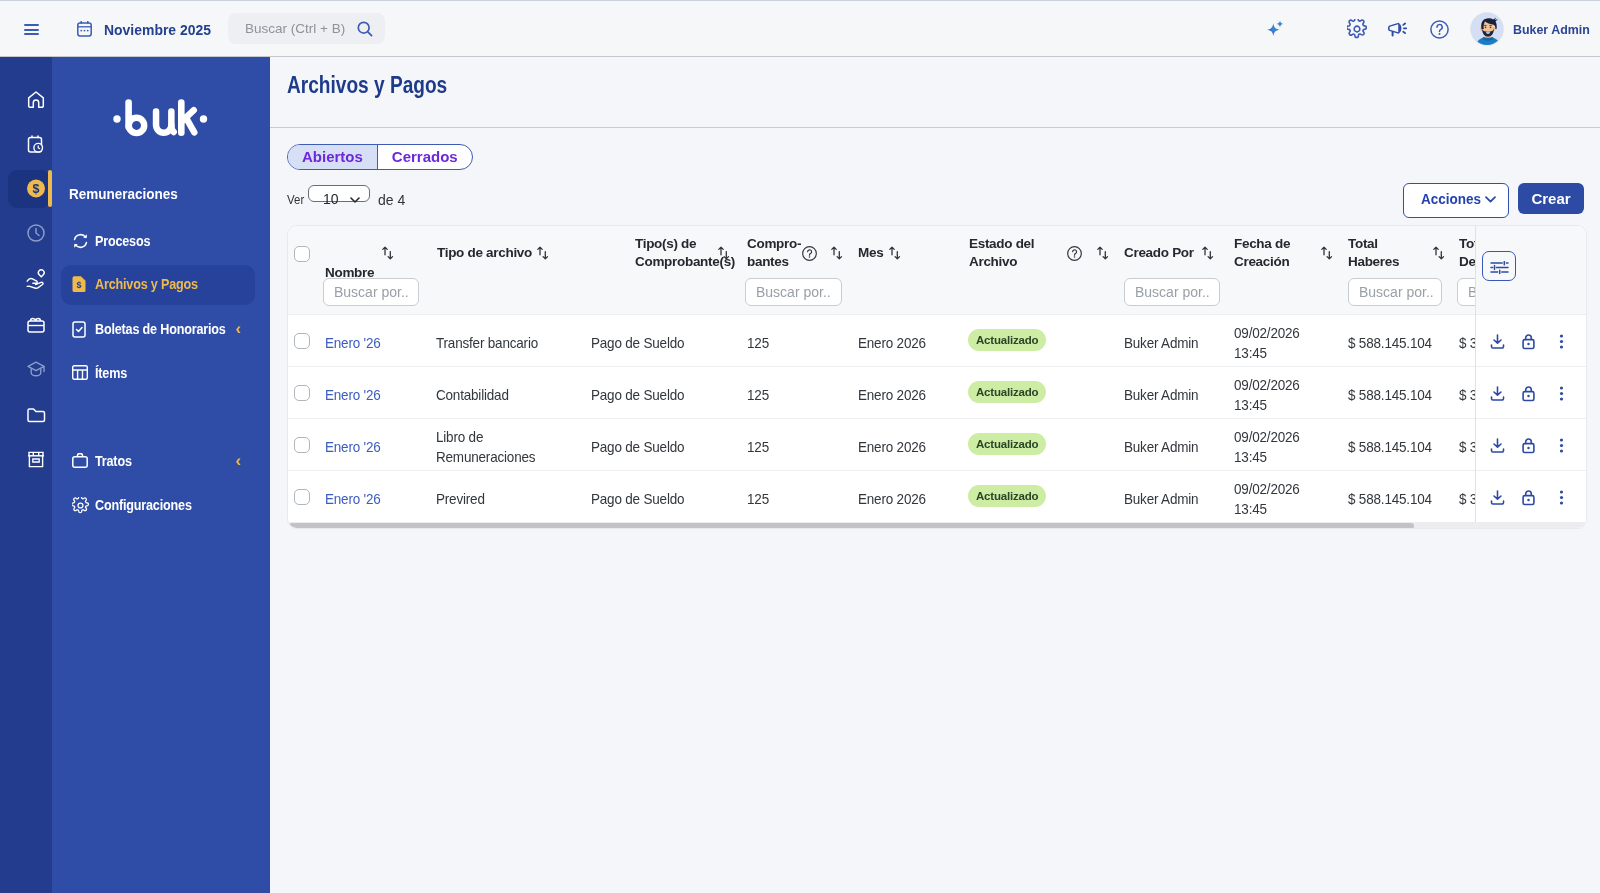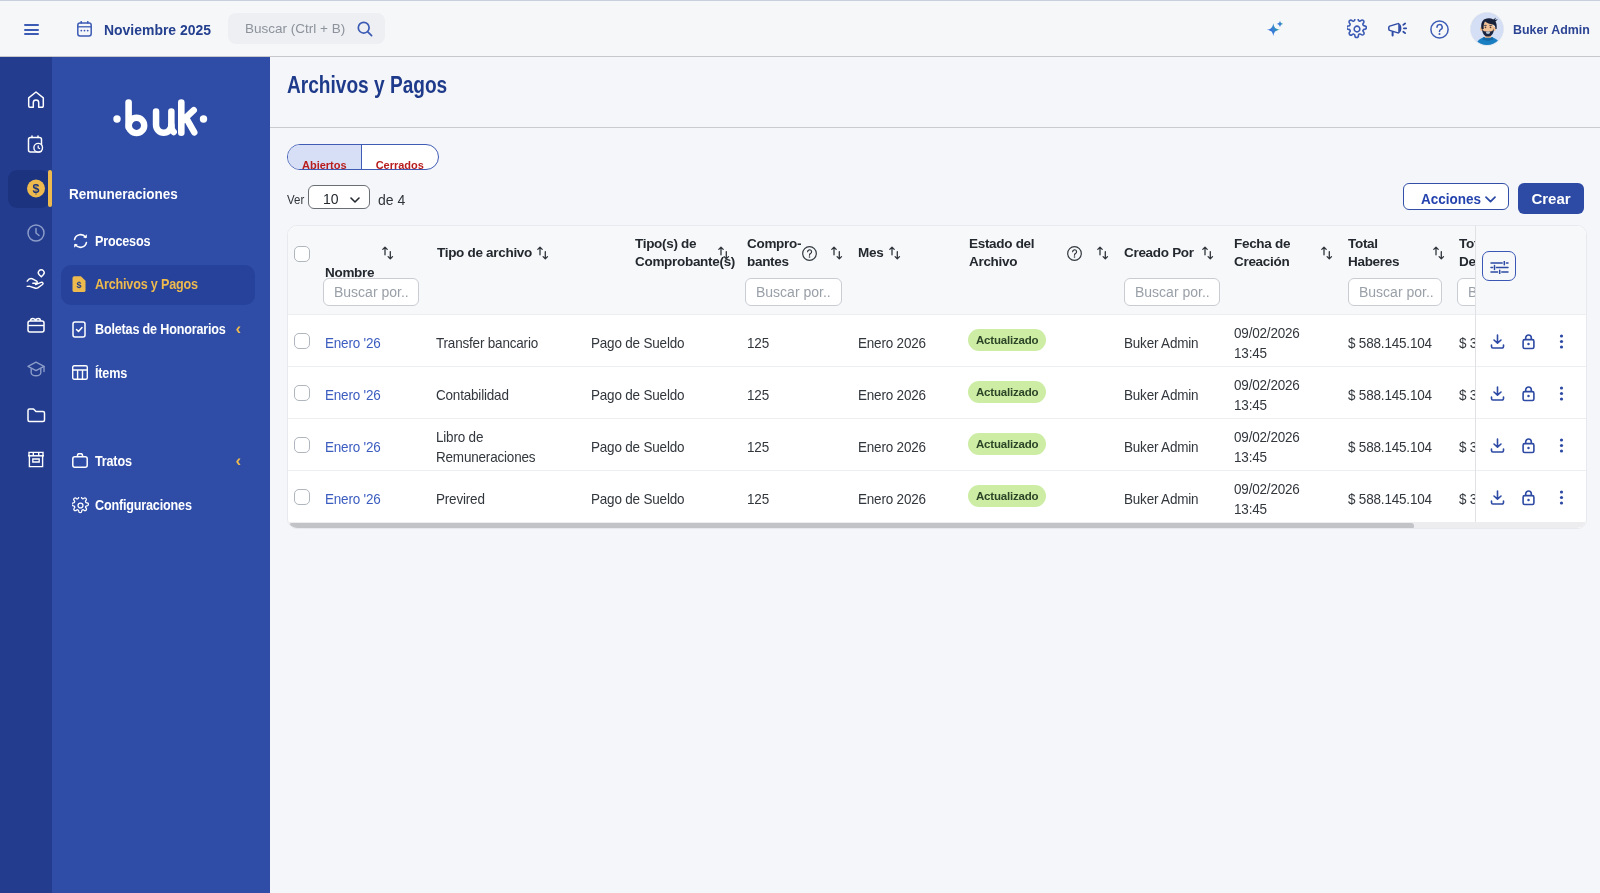--- a/index.html
+++ b/index.html
@@ -29,27 +29,27 @@
 .mitem .mic { position:absolute; left:11px; top:11px; }
 .mitem .mtxt { position:absolute; left:34px; transform:scaleX(0.9); transform-origin:left center; }
 .mitem .chev { position:absolute; right:20px; top:0px; color:#eeba4e; font-size:17px; font-weight:bold; }
 #mi-active { position:absolute; left:9px; top:208px; width:194px; height:40px; background:#26429a; border-radius:10px; }
 
 
 #main { left:270px; top:57px; width:1330px; height:836px; background:#f5f6f9; }
 #title { position:absolute; left:17px; top:15px; font-size:23px; font-weight:bold; color:#1e3a8a; transform:scaleX(0.83); transform-origin:left center; }
 #hr1 { position:absolute; left:0; top:70px; width:1330px; height:1px; background:#c9cbcf; }
 #tabs { position:absolute; left:17px; top:87px; height:26px; display:flex; border:1px solid #3f5cb5; border-radius:13px; overflow:hidden; background:#fff; }
-.tab { height:26px; line-height:24px; font-size:11px; font-weight:bold; padding:8px 14px; color:#b91c1c; }
+.tab { height:26px; line-height:24px; font-size:15px; font-weight:bold; padding:0 14px; color:#6d28d9; }
 #tab1 { background:#d7dff6; border-right:1px solid #3f5cb5; }
 #verrow { position:absolute; left:17px; top:128px; height:28px; font-size:14px; color:#30343b; white-space:nowrap; }
 #vertxt { position:absolute; left:0; top:7px; font-size:13.5px; transform:scaleX(0.85); transform-origin:left center; }
-#versel { position:absolute; left:21px; top:0px; width:62px; height:24px; border:1px solid #6a6f76; border-radius:6px; background:#fff; font-size:14px; color:#24292f; line-height:26px; padding-left:14px; }
+#versel { position:absolute; left:21px; top:0px; width:62px; height:17px; border:1px solid #6a6f76; border-radius:6px; background:#fff; font-size:14px; color:#24292f; line-height:26px; padding-left:14px; }
 #verde { position:absolute; left:91px; top:7px; }
-#btn-acciones { position:absolute; left:1133px; top:126px; width:106px; height:27px; border:1px solid #3350a8; border-radius:6px; background:#fff; color:#2443ae; font-size:15px; font-weight:bold; line-height:29px; padding-left:17px; }
+#btn-acciones { position:absolute; left:1133px; top:126px; width:106px; height:35px; border:1px solid #3350a8; border-radius:6px; background:#fff; color:#2443ae; font-size:15px; font-weight:bold; line-height:29px; padding-left:17px; }
 #btn-crear { position:absolute; left:1248px; top:126px; width:66px; height:31px; border-radius:6px; background:#2d4aa4; color:#fff; font-size:15px; font-weight:bold; text-align:center; line-height:31px; }
 
 
 #card { position:absolute; left:17px; top:168px; width:1300px; height:304px; background:#fff; border:1px solid #e7e9ee; border-radius:10px; overflow:hidden; }
 #hdrbg { position:absolute; left:0; top:0; width:1300px; height:88px; background:#f7f8fa; }
 .hdr { position:absolute; font-size:13.5px; font-weight:bold; color:#24292f; line-height:18px; letter-spacing:-0.3px; }
 .filt { position:absolute; top:52px; height:28px; border:1px solid #c9cdd3; border-radius:6px; background:#fff; color:#9aa0a8; font-size:14px; line-height:26px; padding-left:10px; }
 .cbx { position:absolute; left:6px; width:16px; height:16px; border:1.5px solid #b0b6bd; border-radius:5px; background:#fff; }
 .row { position:absolute; left:0; width:1300px; height:52px; border-top:1px solid #eceef1; }
 .cell { position:absolute; font-size:14.5px; color:#32373d; letter-spacing:-0.2px; line-height:20px; white-space:nowrap; transform:scaleX(0.93); transform-origin:left center; }

